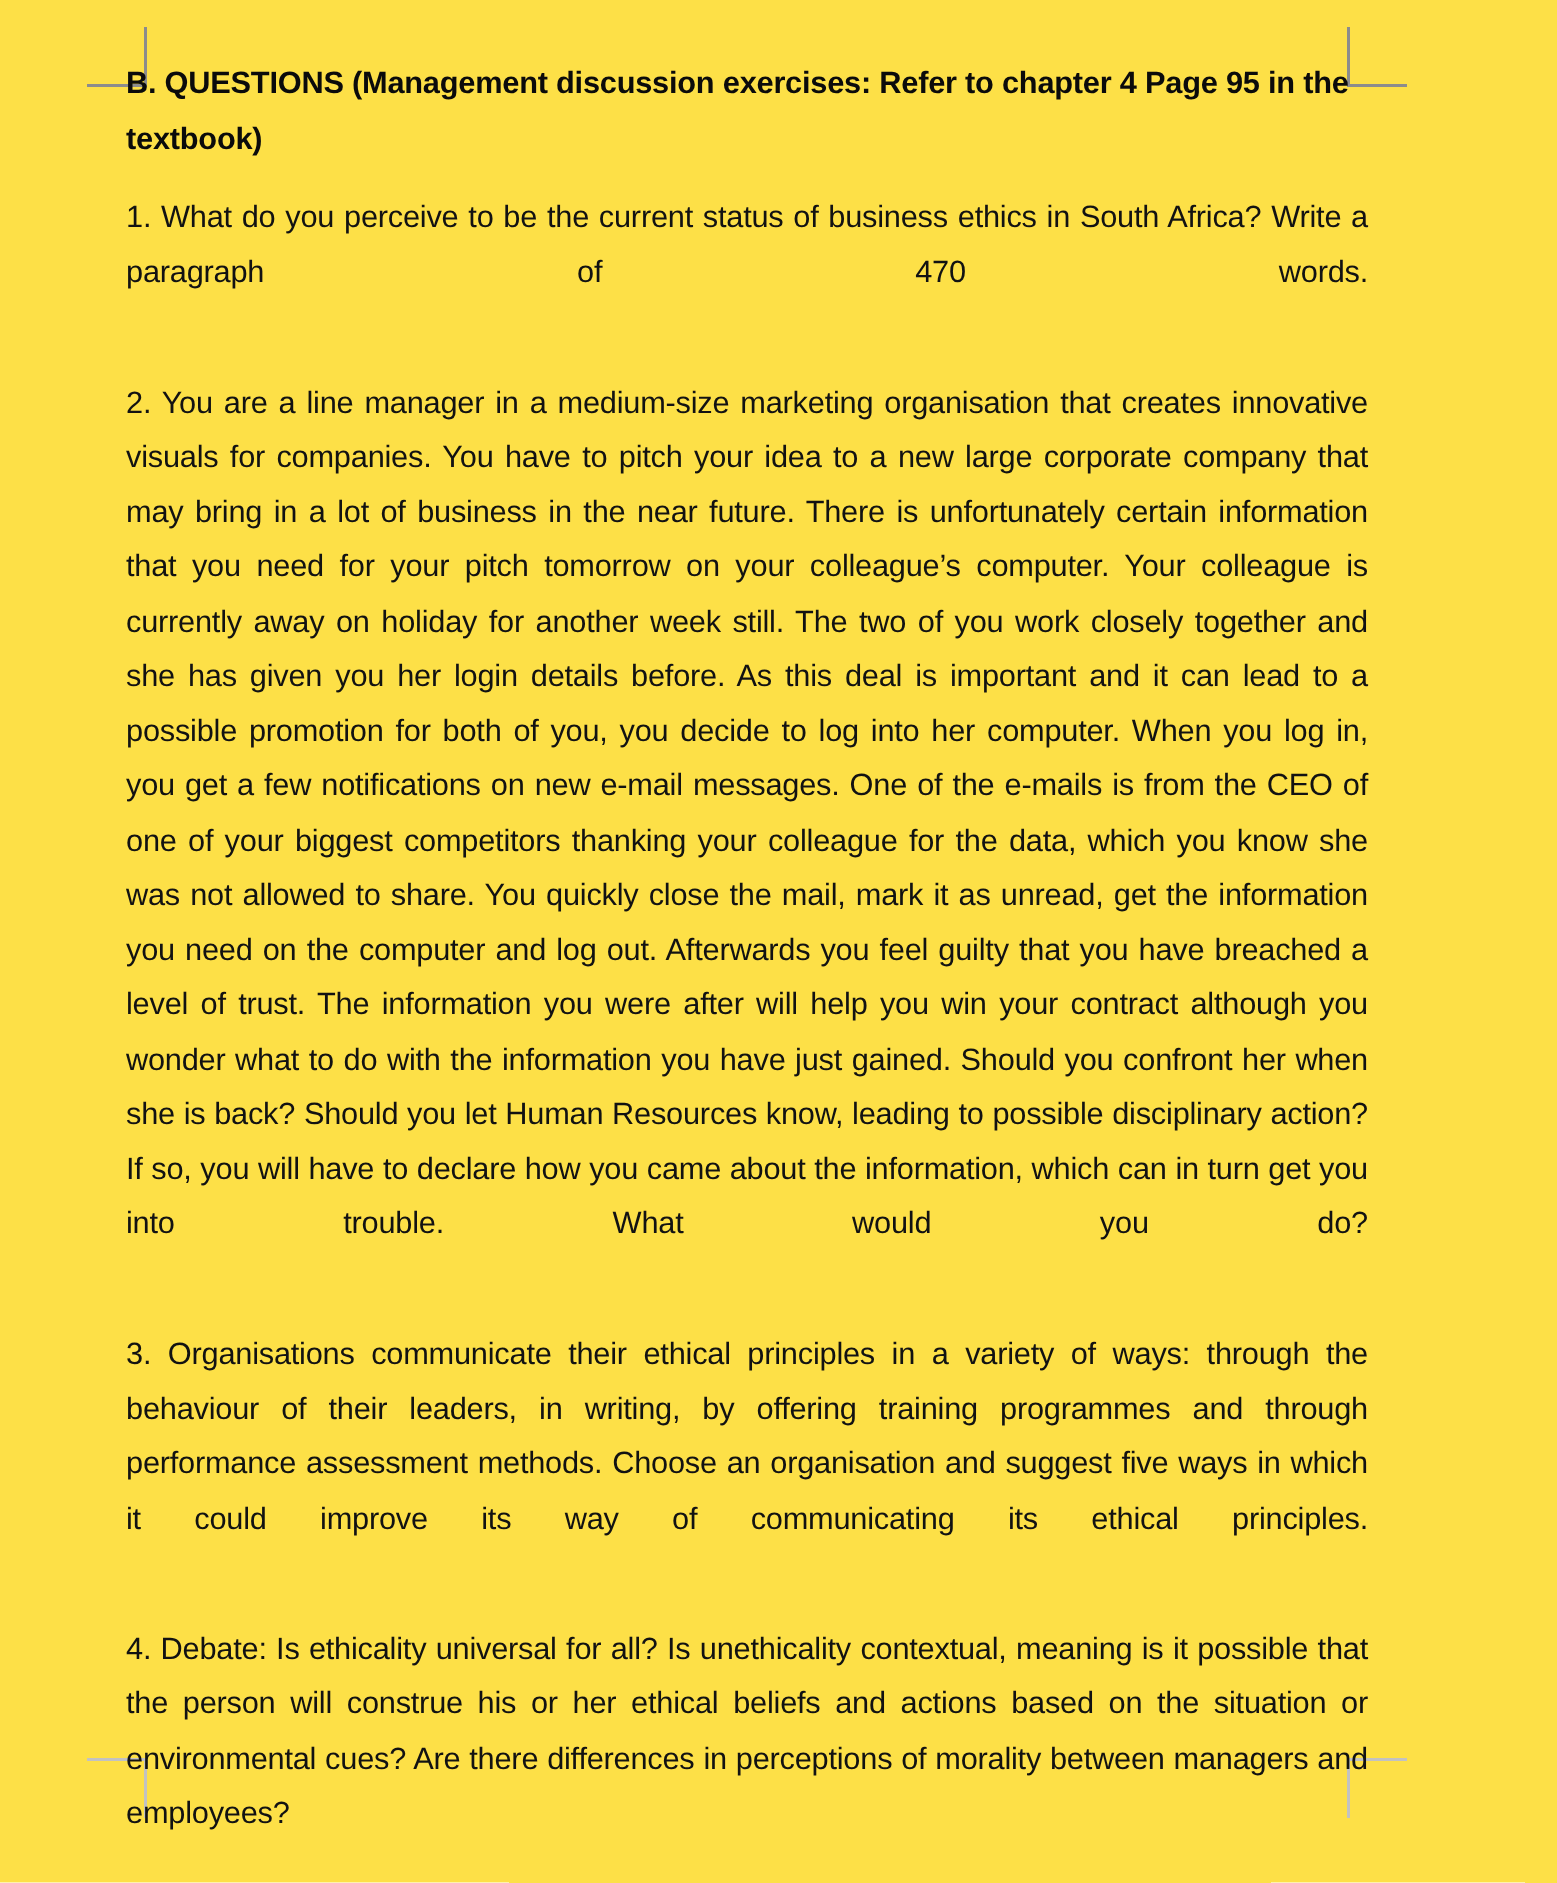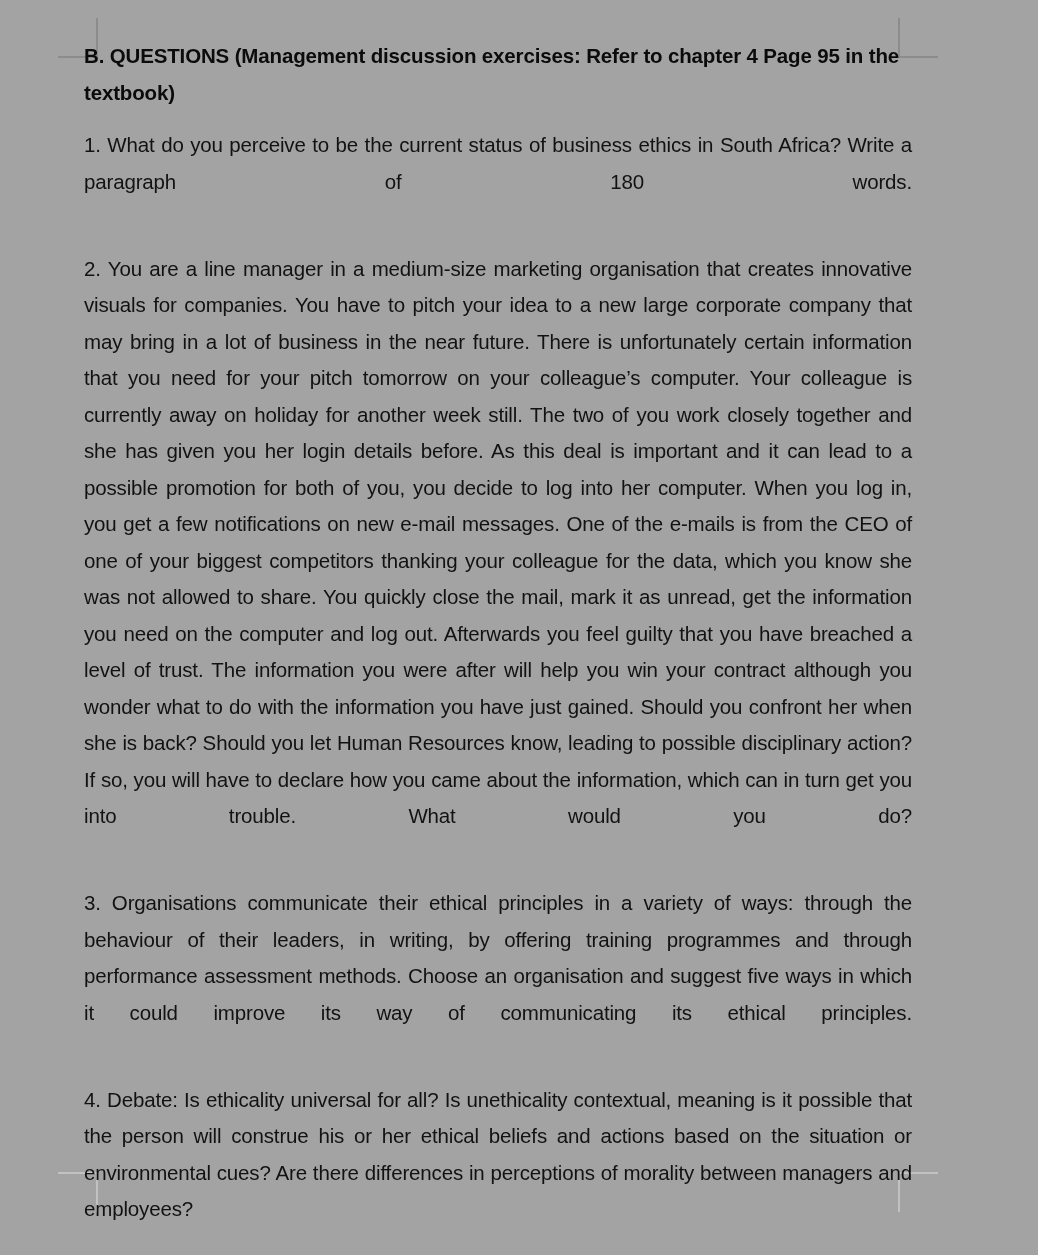--- a/index.html
+++ b/index.html
@@ -7,21 +7,21 @@
     padding: 0;
     background: #ffffff;
   }
   body {
     font-family: "Liberation Sans", sans-serif;
   }
   #page {
     position: relative;
     width: 1038px;
     height: 1255px;
-    background: #a3a3a3;
+    background: #fde047;
     overflow: hidden;
     box-sizing: border-box;
   }
 
   
   .crop-mark {
     position: absolute;
     width: 40px;
     height: 40px;
     box-sizing: border-box;
@@ -97,21 +97,21 @@
 
   <div class="crop-mark crop-tl"></div>
   <div class="crop-mark crop-tr"></div>
   <div class="crop-mark crop-bl"></div>
   <div class="crop-mark crop-br"></div>
 
   <div id="content">
 
     <p class="doc-heading">B. QUESTIONS (Management discussion exercises: Refer to chapter 4 Page 95 in the textbook)</p>
 
-    <p class="doc-para">1. What do you perceive to be the current status of business ethics in South Africa? Write a paragraph of 180 words.</p>
+    <p class="doc-para">1. What do you perceive to be the current status of business ethics in South Africa? Write a paragraph of 470 words.</p>
 
     <p class="doc-para">2. You are a line manager in a medium-size marketing organisation that creates innovative visuals for companies. You have to pitch your idea to a new large corporate company that may bring in a lot of business in the near future. There is unfortunately certain information that you need for your pitch tomorrow on your colleague’s computer. Your colleague is currently away on holiday for another week still. The two of you work closely together and she has given you her login details before. As this deal is important and it can lead to a possible promotion for both of you, you decide to log into her computer. When you log in, you get a few notifications on new e-mail messages. One of the e-mails is from the CEO of one of your biggest competitors thanking your colleague for the data, which you know she was not allowed to share. You quickly close the mail, mark it as unread, get the information you need on the computer and log out. Afterwards you feel guilty that you have breached a level of trust. The information you were after will help you win your contract although you wonder what to do with the information you have just gained. Should you confront her when she is back? Should you let Human Resources know, leading to possible disciplinary action? If so, you will have to declare how you came about the information, which can in turn get you into trouble. What would you do?</p>
 
     <p class="doc-para">3. Organisations communicate their ethical principles in a variety of ways: through the behaviour of their leaders, in writing, by offering training programmes and through performance assessment methods. Choose an organisation and suggest five ways in which it could improve its way of communicating its ethical principles.</p>
 
     <p class="doc-para">4. Debate: Is ethicality universal for all? Is unethicality contextual, meaning is it possible that the person will construe his or her ethical beliefs and actions based on the situation or environmental cues? Are there differences in perceptions of morality between managers and employees?</p>
 
   </div>
 </div>
 

